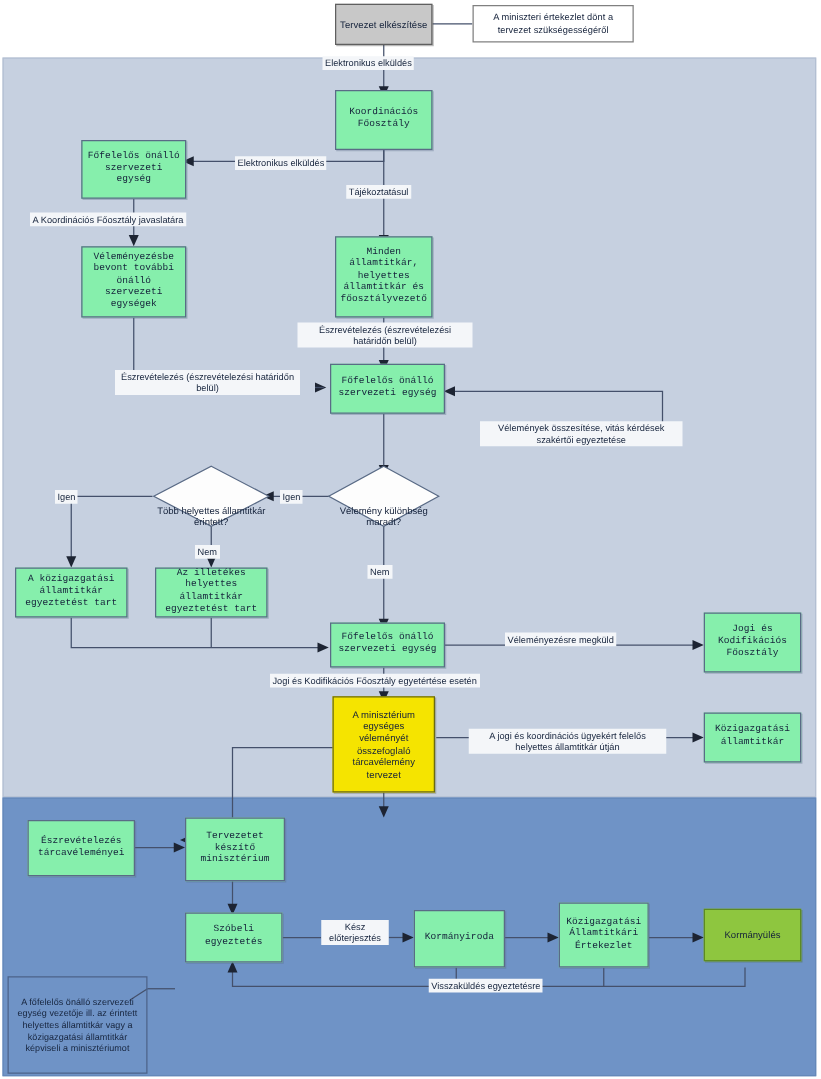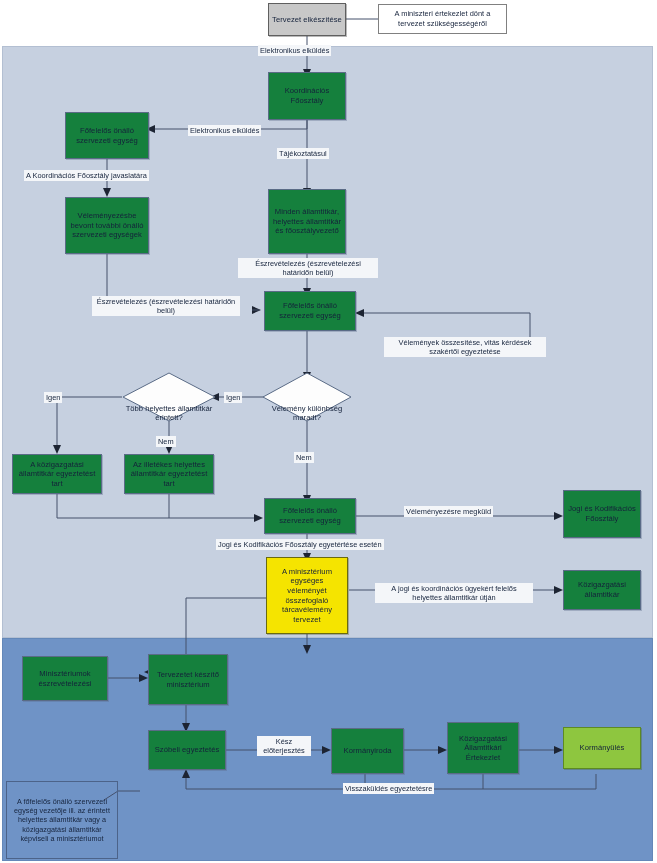--- a/index.html
+++ b/index.html
@@ -36,23 +36,24 @@
     align-items:center;
     justify-content:center;
     text-align:center;
     font-size:7.6px;
     line-height:9.6px;
     color:#14213a;
     padding:2px 3px;
     letter-spacing:.05px;
   }
   .box{
-    background:#15803d;
+    background:#86efac;
     border:1px solid #5a6b86;
     box-shadow:1px 1px 0 rgba(90,105,135,.35);
+    font-family:Liberation Mono, monospace;
   }
   .box-gray{
     background:#c8c8c8;
     border:1px solid #5f5f5f;
     box-shadow:1px 1px 0 rgba(80,80,80,.4);
   }
   .box-yellow{
     background:#f5e400;
     border:1px solid #6a6a10;
     box-shadow:1px 1px 0 rgba(90,90,40,.35);
@@ -264,21 +265,21 @@
   <div class="node box" style="left:563px;top:490px;width:78px;height:48px;">Jogi és Kodifikációs Főosztály</div>
 
   <div class="elabel" style="left:204px;top:539px;margin-left:12px;">Jogi és Kodifikációs Főosztály egyetértése esetén</div>
 
   <div class="node box-yellow" style="left:266px;top:557px;width:82px;height:77px;">A minisztérium egységes véleményét összefoglaló tárcavélemény tervezet</div>
 
   <div class="elabel multi" style="left:375px;top:583px;width:158px;">A jogi és koordinációs ügyekért felelős helyettes államtitkár útján</div>
 
   <div class="node box" style="left:563px;top:570px;width:78px;height:40px;">Közigazgatási államtitkár</div>
 
-  <div class="node box" style="left:22px;top:656px;width:86px;height:45px;">Minisztériumok észrevételezési</div>
+  <div class="node box" style="left:22px;top:656px;width:86px;height:45px;">Észrevételezés tárcavéleményei</div>
 
   <div class="node box" style="left:148px;top:654px;width:80px;height:51px;">Tervezetet készítő minisztérium</div>
 
   <div class="node box" style="left:148px;top:730px;width:78px;height:40px;">Szóbeli egyeztetés</div>
 
   <div class="elabel multi" style="left:257px;top:736px;width:54px;">Kész előterjesztés</div>
 
   <div class="node box" style="left:331px;top:728px;width:73px;height:46px;">Kormányiroda</div>
 
   <div class="node box" style="left:447px;top:722px;width:72px;height:52px;">Közigazgatási Államtitkári Értekezlet</div>

